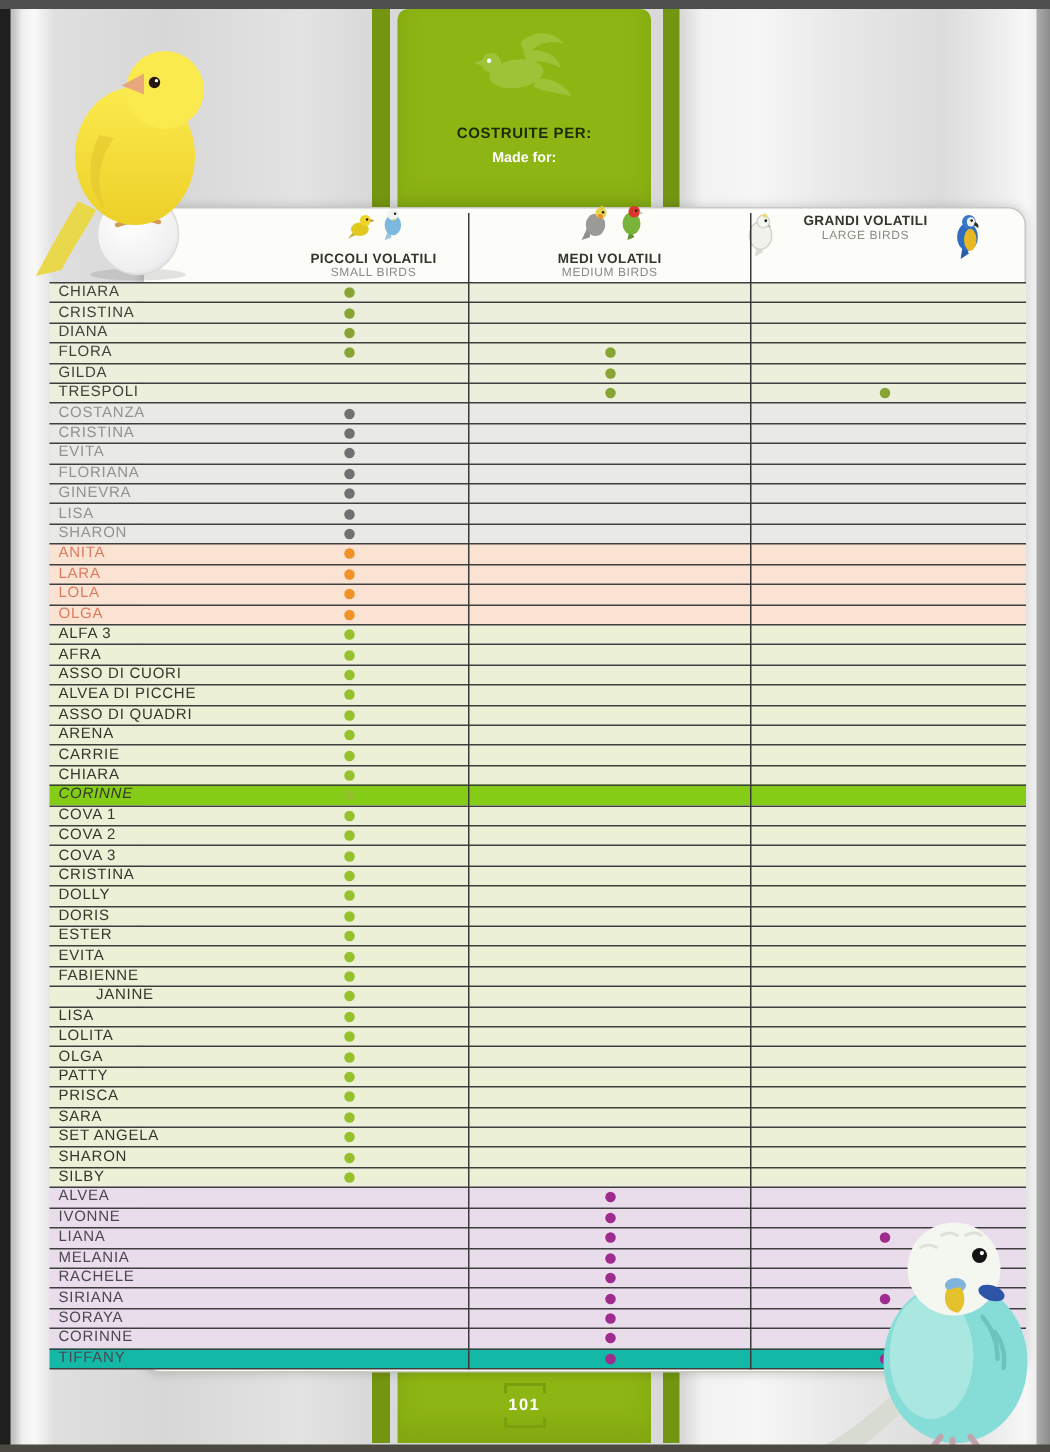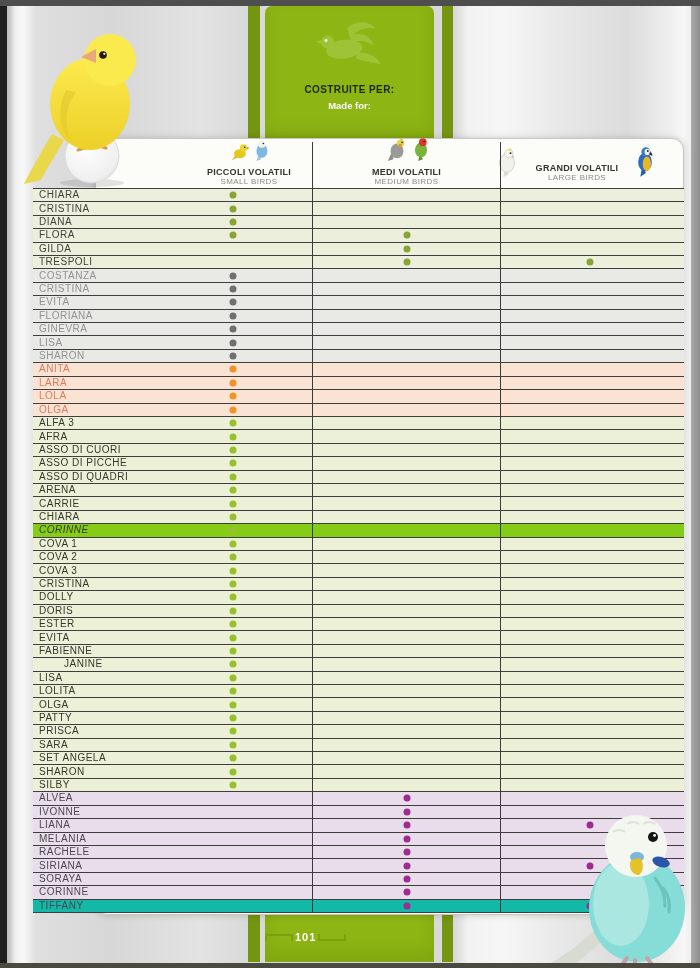--- a/index.html
+++ b/index.html
@@ -32,22 +32,22 @@
   .dove{position:absolute;left:50%;top:12px;transform:translateX(-50%);}
   .banner-title{
     position:absolute;left:0;right:0;top:78px;text-align:center;
     font-size:10px;font-weight:bold;letter-spacing:.4px;color:#1d2904;
   }
   .banner-subtitle{
     position:absolute;left:0;right:0;top:94px;text-align:center;
     font-size:9.5px;font-weight:bold;color:#ffffff;
   }
   .pagenum-wrap{
-    position:absolute;inset:0;display:flex;flex-direction:row;
-    align-items:center;gap:2px;
+    position:absolute;inset:0;display:flex;flex-direction:column;
+    align-items:center;justify-content:center;gap:2px;
   }
   .bracket{width:24px;height:5px;}
   .bracket-top{border:2px solid #7aa00d;border-bottom:none;}
   .bracket-bottom{border:2px solid #7aa00d;border-top:none;}
   .pagenum{font-size:11px;font-weight:bold;color:#fff;letter-spacing:1px;}
   
   .panel{
     position:absolute;left:95px;top:138px;width:589px;height:777px;
     background:#fcfcf9;border:1px solid #c8c8c0;border-radius:12px;
     box-shadow:0 0 7px rgba(0,0,0,.18);box-sizing:border-box;
@@ -56,21 +56,21 @@
   .thead{
     position:absolute;left:95px;top:142px;width:589px;height:46px;
     display:flex;z-index:3;
   }
   .hcell{
     display:flex;flex-direction:column;align-items:center;
     justify-content:flex-end;box-sizing:border-box;padding-bottom:2px;
   }
   .hcell-small{width:218px;padding-left:90px;}
   .hcell-medium{width:187px;}
-  .hcell-large{width:150px;flex-direction:row;align-items:flex-end;
+  .hcell-large{width:150px;flex-direction:row;align-items:flex-start;
     justify-content:center;gap:16px;padding-bottom:6px;}
   .hicons{display:flex;align-items:flex-end;gap:2px;margin-bottom:1px;}
   .hlabel{font-size:9px;font-weight:bold;color:#33352b;letter-spacing:.3px;white-space:nowrap;}
   .hsublabel{font-size:8px;color:#8b8b86;letter-spacing:.4px;white-space:nowrap;}
   .hlabels{display:flex;flex-direction:column;align-items:center;}
   
   .tbody{
     position:absolute;left:33px;top:188px;width:651px;height:725px;
     display:flex;flex-direction:column;z-index:3;
     border-bottom:1px solid #3e3e3e;box-sizing:border-box;
@@ -289,21 +289,21 @@
       </div>
       <div class="row" style="background: rgb(235, 240, 215);">
         <span class="row-name" style="color: rgb(53, 55, 44);">AFRA</span>
         <span class="dot dot-small" style="background: rgb(150, 193, 45);"></span>
       </div>
       <div class="row" style="background: rgb(235, 240, 215);">
         <span class="row-name" style="color: rgb(53, 55, 44);">ASSO DI CUORI</span>
         <span class="dot dot-small" style="background: rgb(150, 193, 45);"></span>
       </div>
       <div class="row" style="background: rgb(235, 240, 215);">
-        <span class="row-name" style="color: rgb(53, 55, 44);">ASSO DI PICCHE</span>
+        <span class="row-name" style="color: rgb(53, 55, 44);">ALVEA DI PICCHE</span>
         <span class="dot dot-small" style="background: rgb(150, 193, 45);"></span>
       </div>
       <div class="row" style="background: rgb(235, 240, 215);">
         <span class="row-name" style="color: rgb(53, 55, 44);">ASSO DI QUADRI</span>
         <span class="dot dot-small" style="background: rgb(150, 193, 45);"></span>
       </div>
       <div class="row" style="background: rgb(235, 240, 215);">
         <span class="row-name" style="color: rgb(53, 55, 44);">ARENA</span>
         <span class="dot dot-small" style="background: rgb(150, 193, 45);"></span>
       </div>

